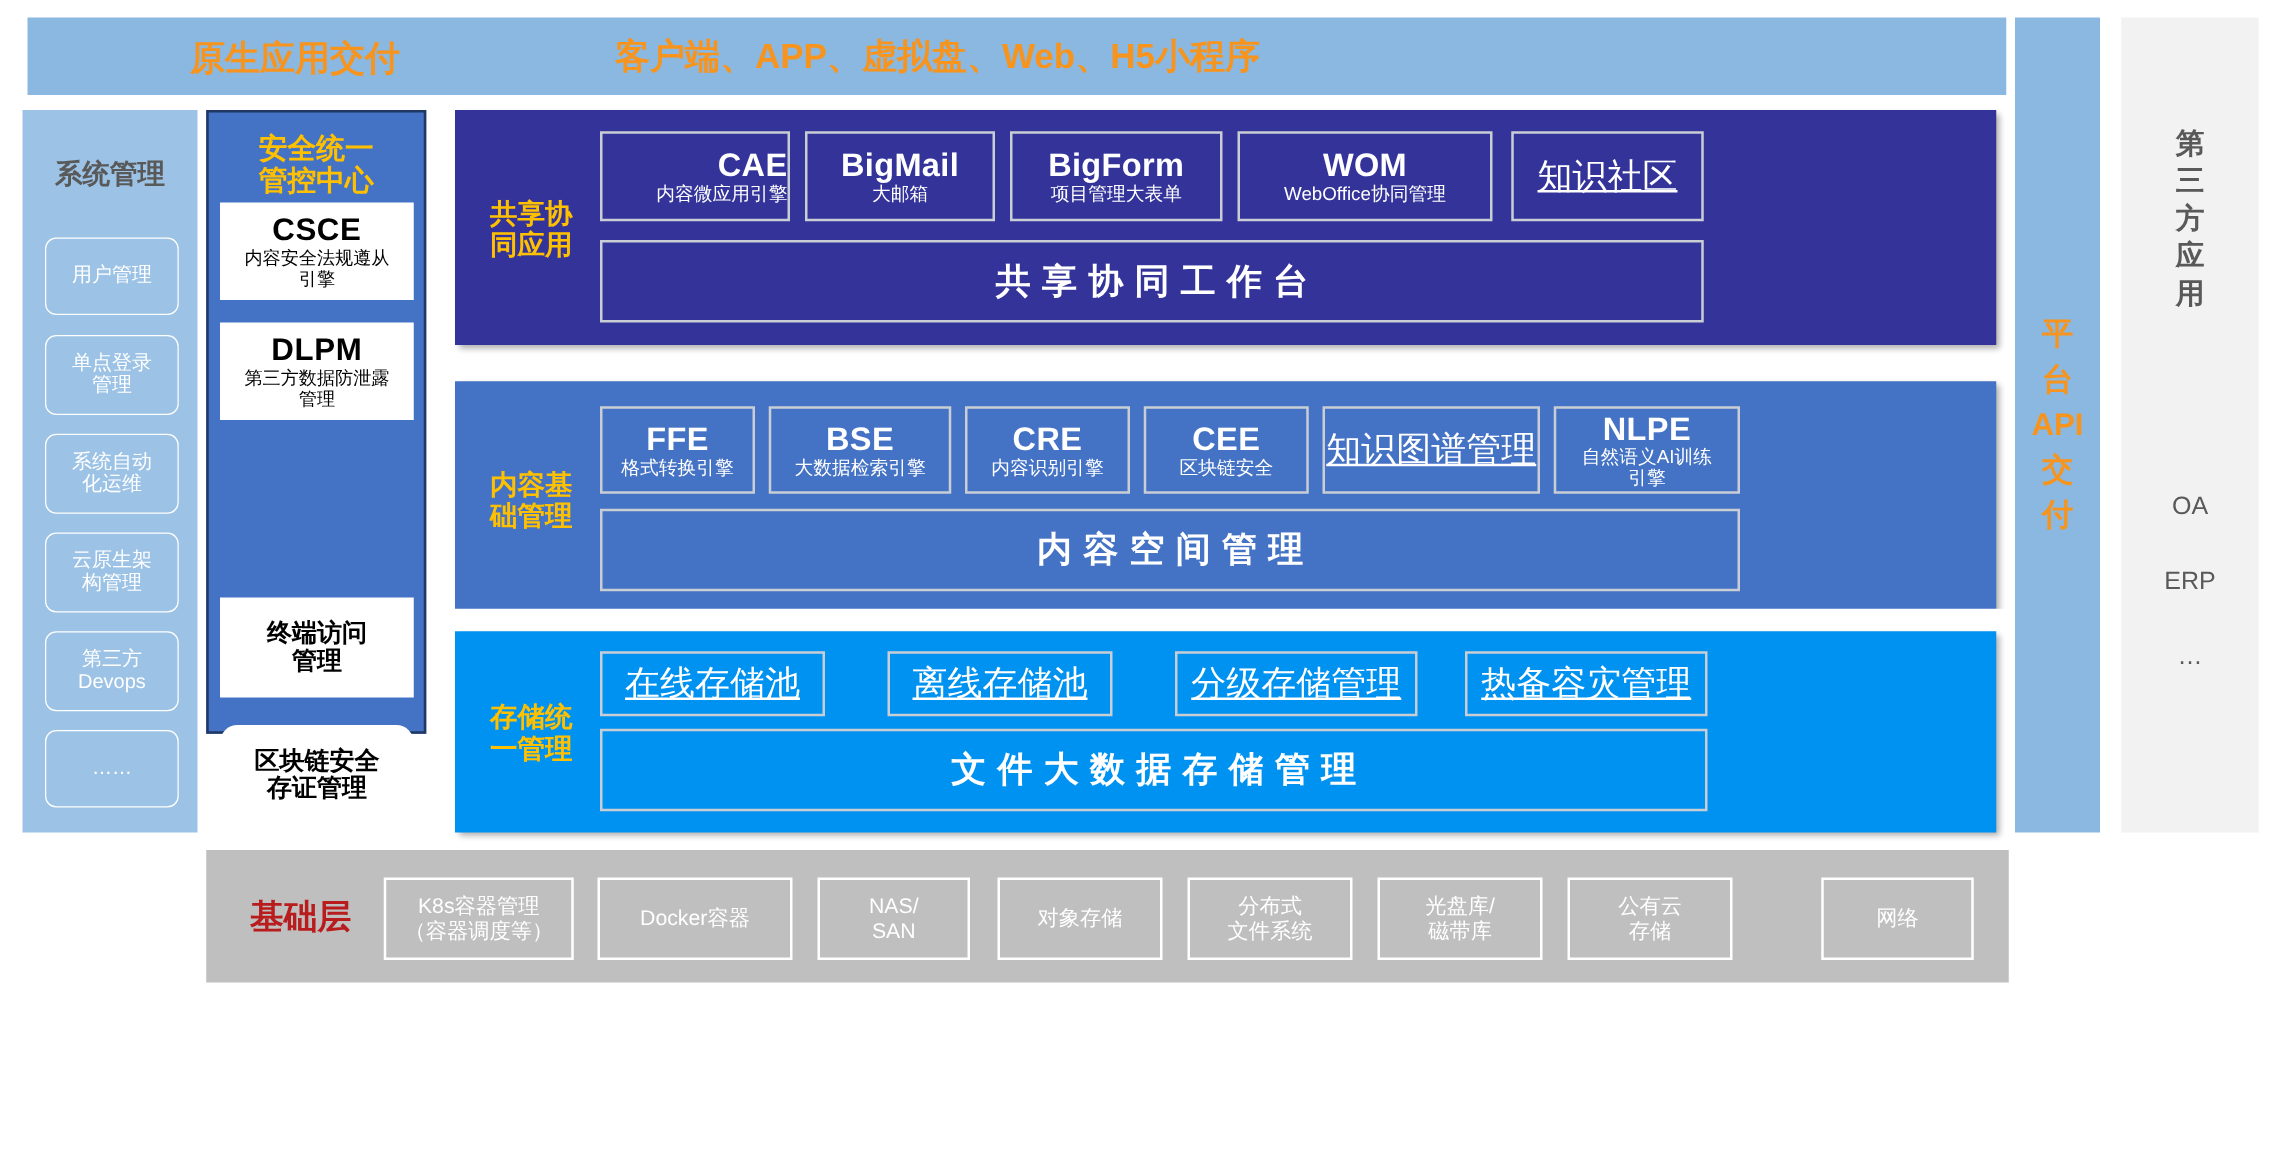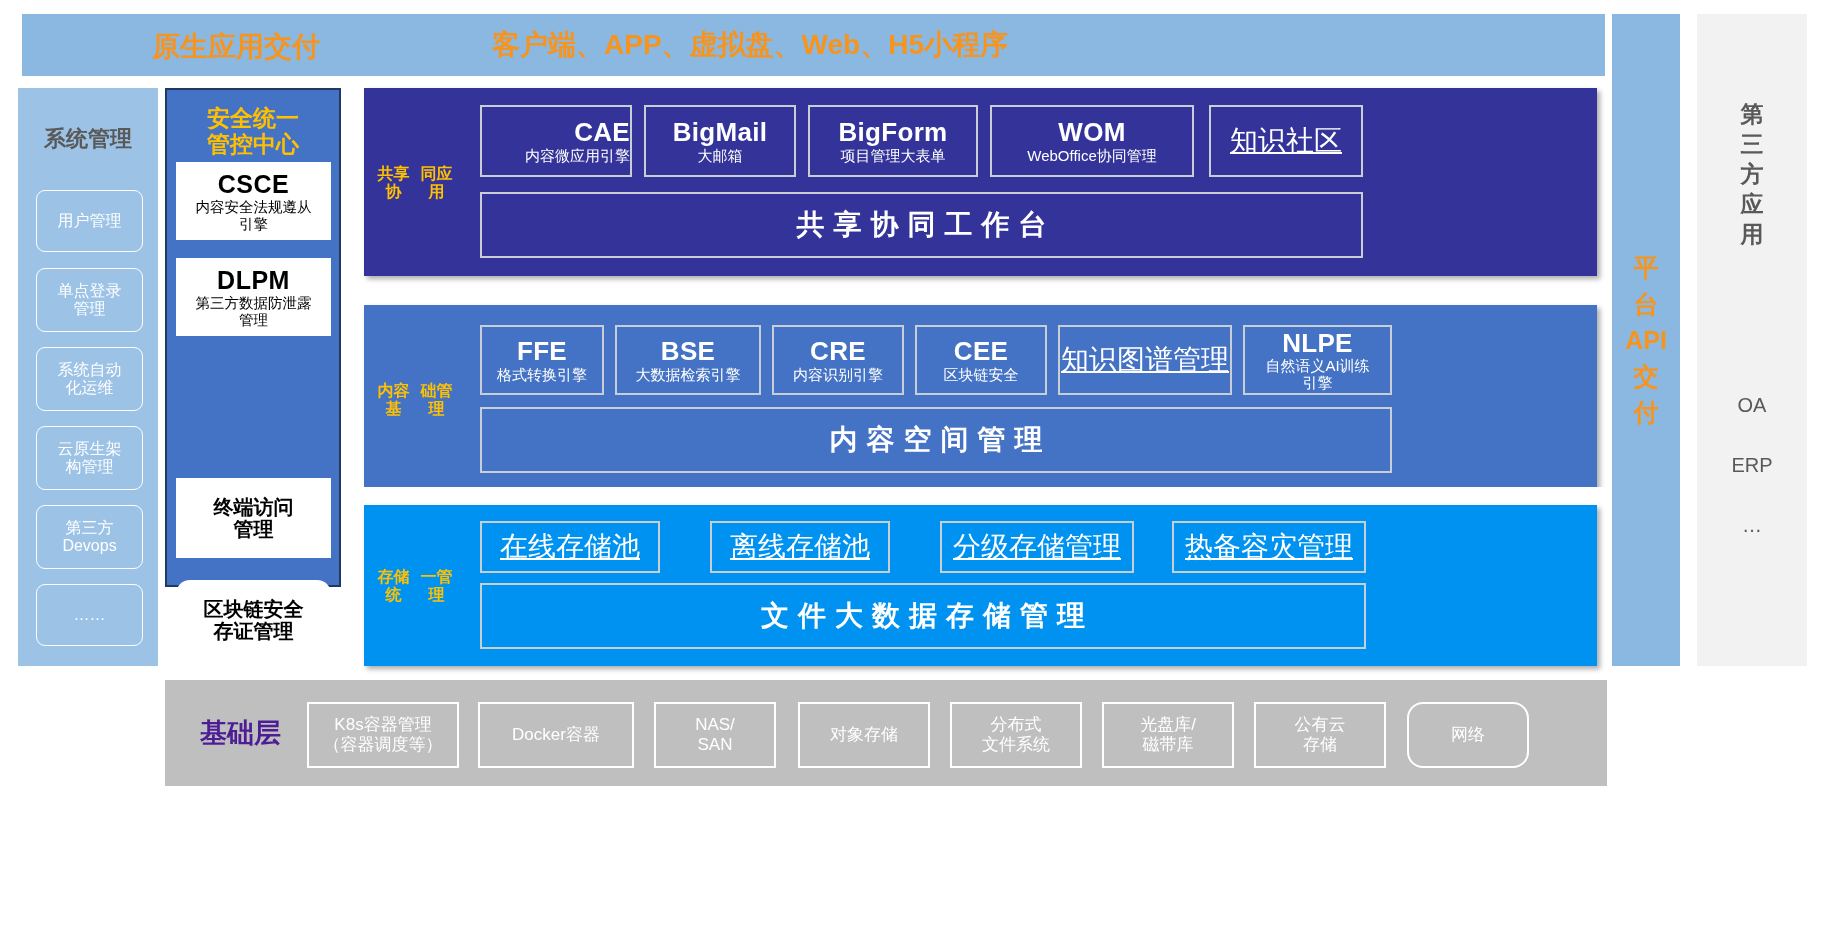--- a/index.html
+++ b/index.html
@@ -50,22 +50,22 @@
   .sec-item .cnbig{font-weight:bold;font-size:20px;}
 
   
   .panel{position:absolute;box-sizing:border-box;box-shadow:3px 3px 5px rgba(0,0,0,.33);}
   #panel-share{left:364px;top:88px;width:1233px;height:188px;background:#33339a;}
   #panel-content{left:364px;top:305px;width:1233px;height:188px;background:#4472c4;}
   #panel-storage{left:364px;top:505px;width:1233px;height:161px;background:#0092f0;}
   #panel-storage-wrap{left:356px;top:487px;width:1249px;height:197px;background:#ffffff;}
 
   .panel-label{
-    position:absolute;color:#ffc000;font-weight:bold;font-size:16px;
-    display:flex;flex-direction:row;align-items:center;justify-content:center;
+    position:absolute;color:#ffc000;font-weight:bold;font-size:22px;
+    display:flex;flex-direction:column;align-items:flex-end;justify-content:center;
     text-align:center;line-height:1.15;
   }
   .tile{
     position:absolute;border:2px solid #c9cdd4;color:#ffffff;
     display:flex;flex-direction:column;align-items:center;justify-content:center;
     text-align:center;line-height:1.1;
   }
   .tile .en{font-weight:bold;font-size:26px;letter-spacing:.3px;}
   .tile .cn{font-size:15px;margin-top:1px;}
   .tile .cnonly{font-size:28px;text-decoration:underline;}
@@ -91,21 +91,21 @@
   }
   #thirdcol .hd span{display:block;}
   #thirdcol .li{position:absolute;left:0;width:100%;text-align:center;font-size:20px;}
 
   
   #baselayer{
     left:165px;top:680px;width:1442px;height:106px;background:#bfbfbf;
   }
   #baselayer .hd{
     position:absolute;left:35px;top:0;height:106px;display:flex;align-items:center;
-    color:#4c1d95;font-weight:bold;font-size:27px;
+    color:#b91c1c;font-weight:bold;font-size:27px;
   }
   .base-item{
     position:absolute;top:22px;height:62px;border:2px solid #ffffff;color:#ffffff;
     display:flex;flex-direction:column;align-items:center;justify-content:center;
     text-align:center;line-height:1.18;font-size:17px;
   }
   .base-item span{display:block;}
 </style>
 </head>
 <body>
@@ -288,16 +288,16 @@
       <span>文件系统</span>
   </div>
   <div class="base-item" style="left:937px;width:128px;">
     <span>光盘库/</span>
       <span>磁带库</span>
   </div>
   <div class="base-item" style="left:1089px;width:128px;">
     <span>公有云</span>
       <span>存储</span>
   </div>
-  <div class="base-item" style="left:1242px;width:118px;border-radius:16px;">
+  <div class="base-item" style="left:1292px;width:118px;">
     <span>网络</span>
   </div>
 </div>
 
 </body></html>

